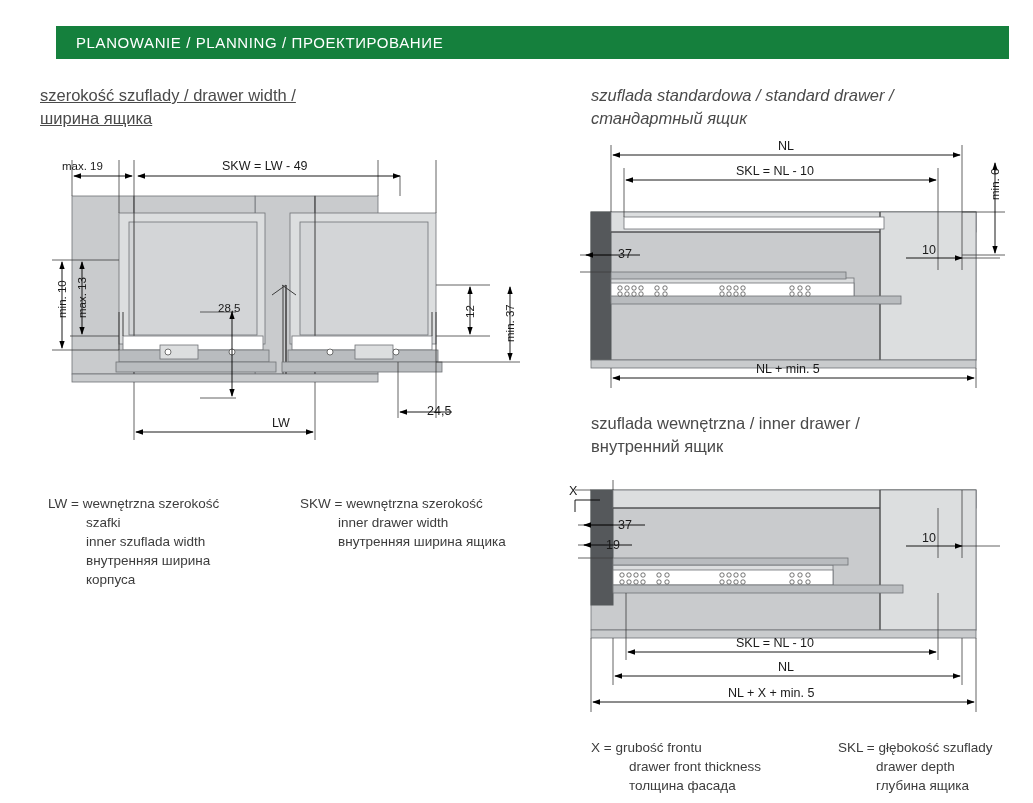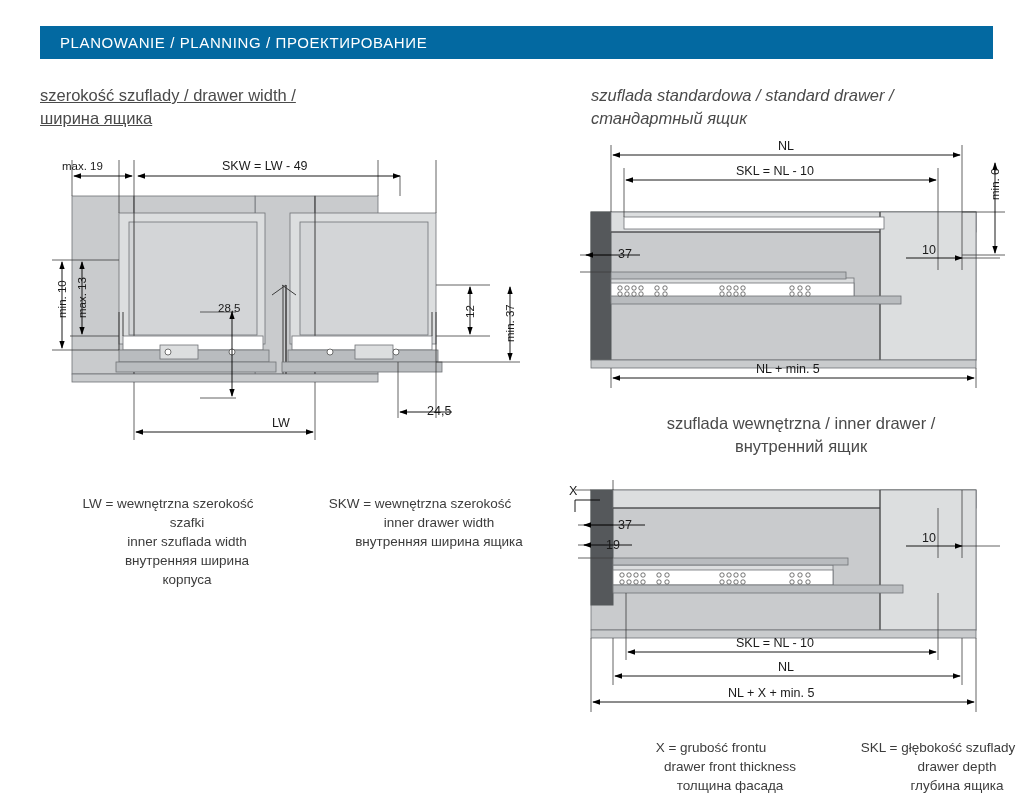--- a/index.html
+++ b/index.html
@@ -6,37 +6,37 @@
   html, body { margin:0; padding:0; }
   body {
     width:1033px; height:803px;
     background:#ffffff;
     font-family:"Liberation Sans", sans-serif;
     color:#3c3c3c;
     position:relative;
     overflow:hidden;
   }
   .header-bar {
-    position:absolute; left:40px; top:26px; width:953px; height:33px;
-    background:#0369a1;
+    position:absolute; left:56px; top:26px; width:953px; height:33px;
+    background:#15803d;
     display:flex; align-items:center;
   }
   .header-bar span {
     color:#ffffff; font-size:15px; letter-spacing:0.6px; padding-left:20px;
   }
   .sec-title {
     position:absolute;
     font-size:16.5px; color:#4a4a4a; line-height:23px;
   }
   #t-left { left:40px; top:84px; width:420px;text-decoration:underline; }
   #t-right-1 { left:591px; top:84px; width:420px;font-style:italic; }
-  #t-right-2 { left:591px; top:412px; width:420px;text-align:center; }
+  #t-right-2 { left:591px; top:412px; width:420px; }
 
   .legend {
-    position:absolute; font-size:13.5px; color:#3c3c3c; line-height:19px;text-align:center;
+    position:absolute; font-size:13.5px; color:#3c3c3c; line-height:19px;
   }
   #lg-lw  { left:48px;  top:494px; width:240px; }
   #lg-skw { left:300px; top:494px; width:240px; }
   #lg-x   { left:591px; top:738px; width:240px; }
   #lg-skl { left:838px; top:738px; width:200px; }
   .legend .ind { display:block; padding-left:38px; }
   .legend .ind0 { display:block; }
 
   svg { position:absolute; left:0; top:0; }
   .ln  { stroke:#3c3c3c; stroke-width:1; fill:none; }

